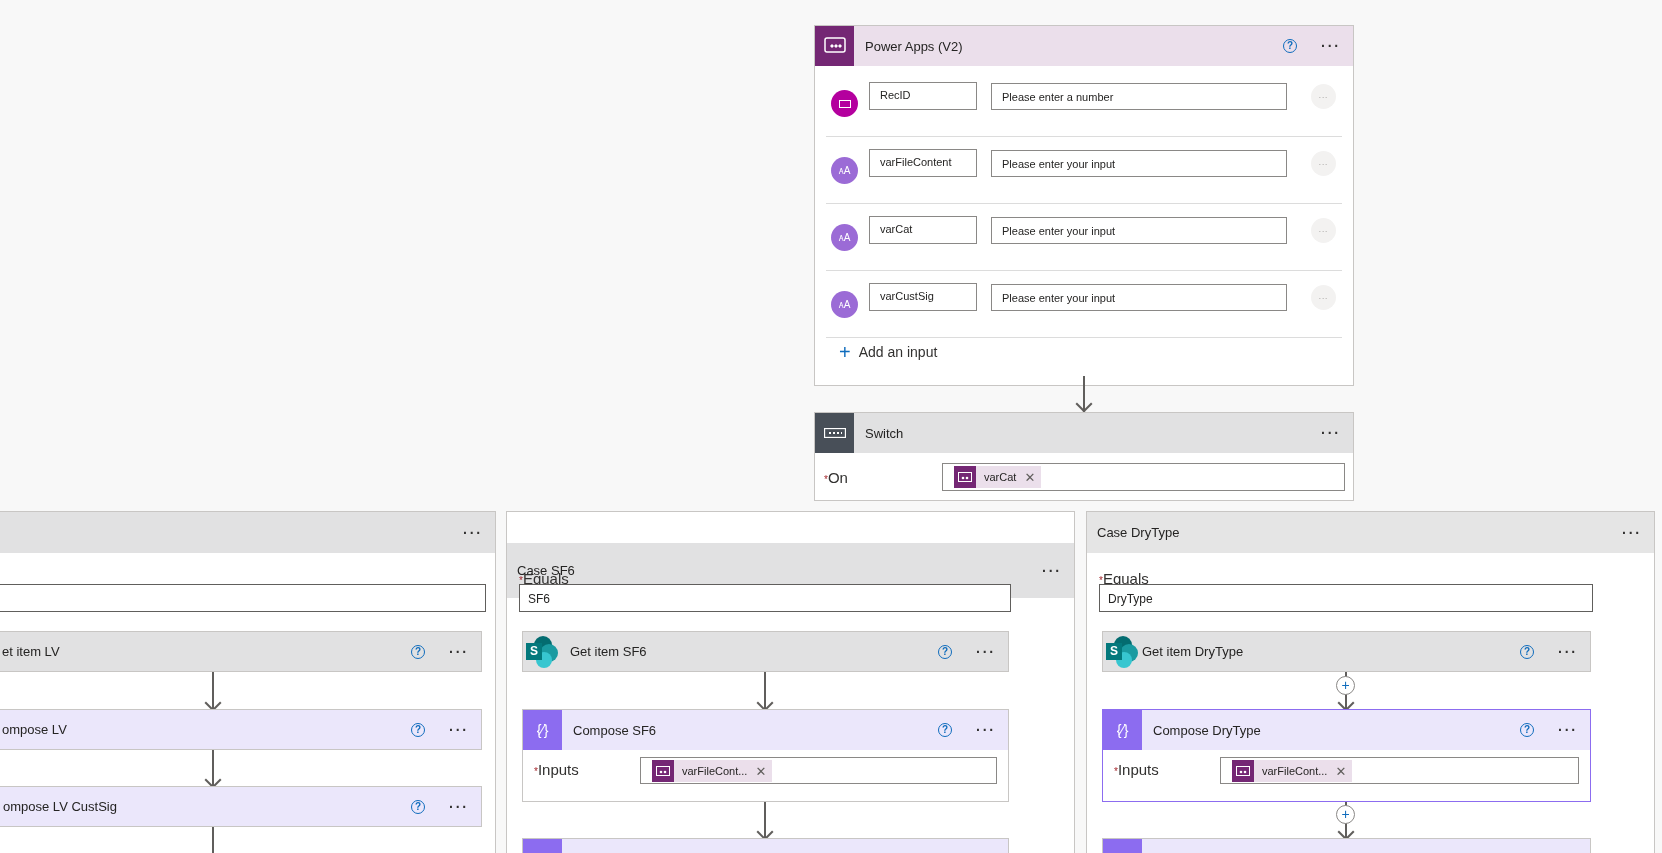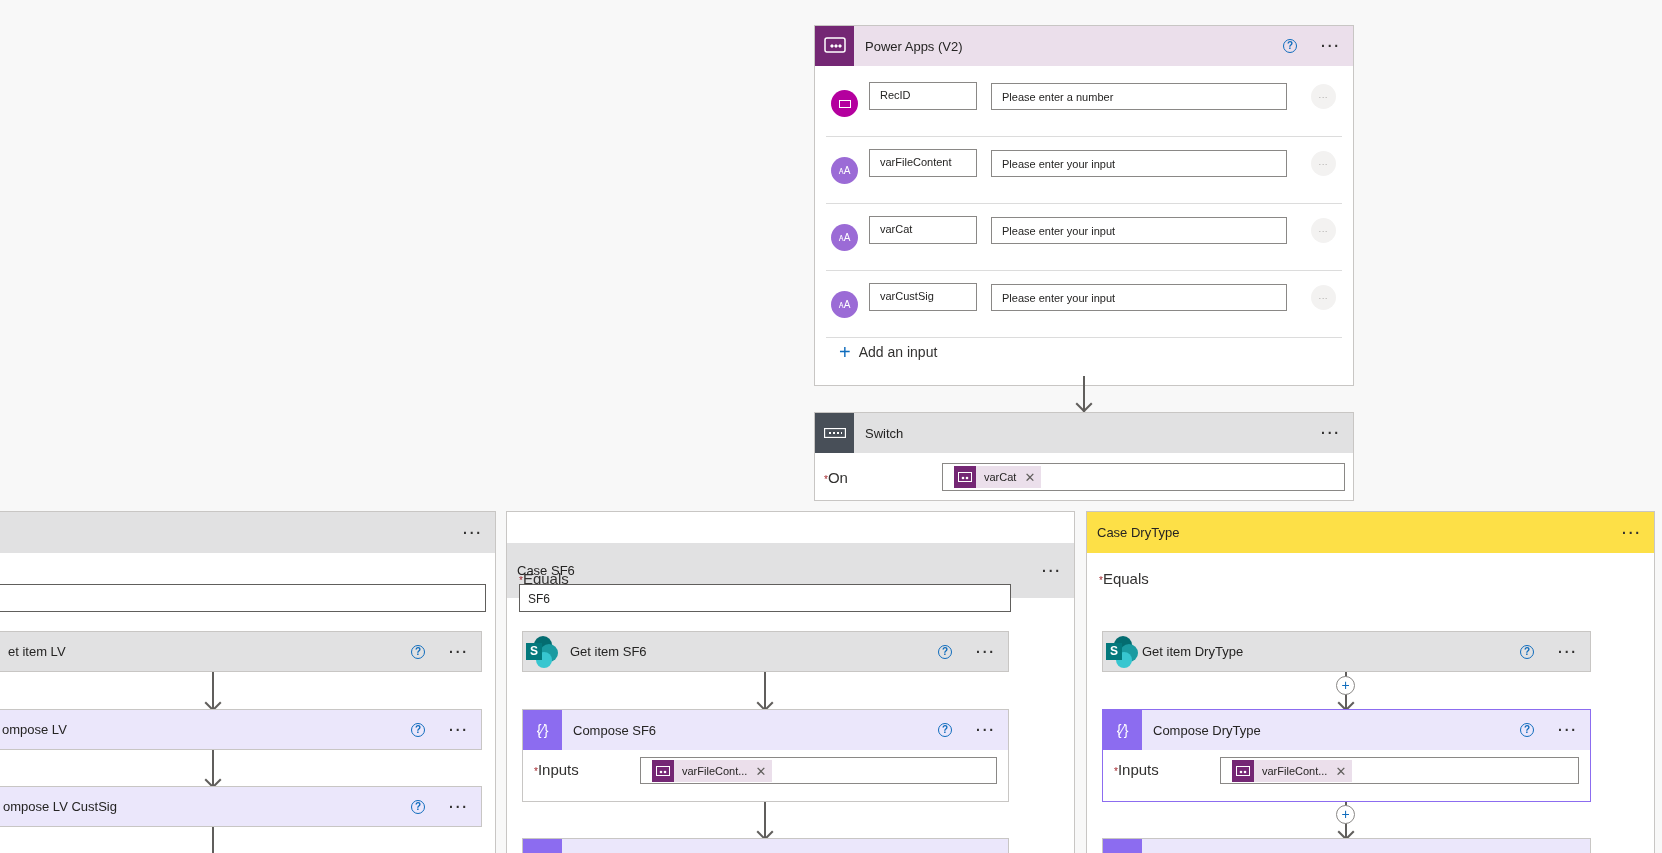--- a/index.html
+++ b/index.html
@@ -127,21 +127,21 @@
 </div>
 
 <div class="card" style="left:-10px; top:511px; width:506px; height:360px;">
   <div class="card-header" style="height:41px; background:#e1e1e2;">
     <div class="hdr-title"></div>
     <div class="more-icon">···</div>
   </div>
   <div class="abs" style="left:0; top:72px; width:495px; height:28px; border:1px solid #605e5c; background:#fff; font-size:12px; padding:6px 10px;"></div>
 
   <div class="action" style="left:0; top:119px; width:491px; height:41px; background:#e1e1e2; display:flex; align-items:center;">
-    <div class="hdr-title" style="margin-left:16px;">et item LV</div>
+    <div class="hdr-title" style="margin-left:10px;">et item LV</div>
     <div class="help-icon">?</div>
     <div class="more-icon">···</div>
   </div>
   <div class="arrow" style="left:221px; top:160px; height:37px;"></div>
   <div class="arrow-head" style="left:216px; top:185px;"></div>
 
   <div class="action" style="left:0; top:197px; width:491px; height:41px; background:#ebe7fb; display:flex; align-items:center;">
     <div class="hdr-title" style="margin-left:10px;">ompose LV</div>
     <div class="help-icon">?</div>
     <div class="more-icon">···</div>
@@ -206,27 +206,28 @@
     </div>
   </div>
   <div class="arrow" style="left:257px; top:290px; height:36px;"></div>
   <div class="arrow-head" style="left:252px; top:314px;"></div>
   <div class="action" style="left:15px; top:326px; width:487px; height:40px; background:#ebe7fb;">
     <div class="abs" style="left:0; top:0; width:39px; height:40px; background:#8c6cf0;"></div>
   </div>
 </div>
 
 <div class="card" style="left:1086px; top:511px; width:569px; height:360px;">
-  <div class="card-header" style="height:41px; background:#fde047;">
+  <div class="card-header" style="height:41px; background:#e5e5e5;">
     <div class="hdr-title" style="margin-left:10px;">Case DryType</div>
     <div class="more-icon">···</div>
   </div>
   <div class="abs" style="left:12px; top:58px;">
     <span class="req">*</span><span class="field-label">Equals</span>
   </div>
+  <div class="abs" style="left:12px; top:72px; width:494px; height:28px; border:1px solid #605e5c; background:#fff; font-size:12px; padding:7px 8px;">DryType</div>
 
   <div class="action" style="left:15px; top:119px; width:489px; height:41px; background:#e1e1e2; display:flex; align-items:center;">
     <div class="sp-icon" style="margin-left:3px;">
       <div class="abs" style="left:8px; top:0; width:18px; height:18px; border-radius:50%; background:#036c70;"></div>
       <div class="abs" style="left:14px; top:8px; width:18px; height:18px; border-radius:50%; background:#1a9ba1;"></div>
       <div class="abs" style="left:10px; top:16px; width:16px; height:16px; border-radius:50%; background:#37c6d0;"></div>
       <div class="abs" style="left:0; top:7px; width:16px; height:17px; background:#03787c; color:#fff; font-size:12px; font-weight:bold; text-align:center; line-height:17px;">S</div>
     </div>
     <div class="hdr-title" style="margin-left:4px;">Get item DryType</div>
     <div class="help-icon">?</div>

